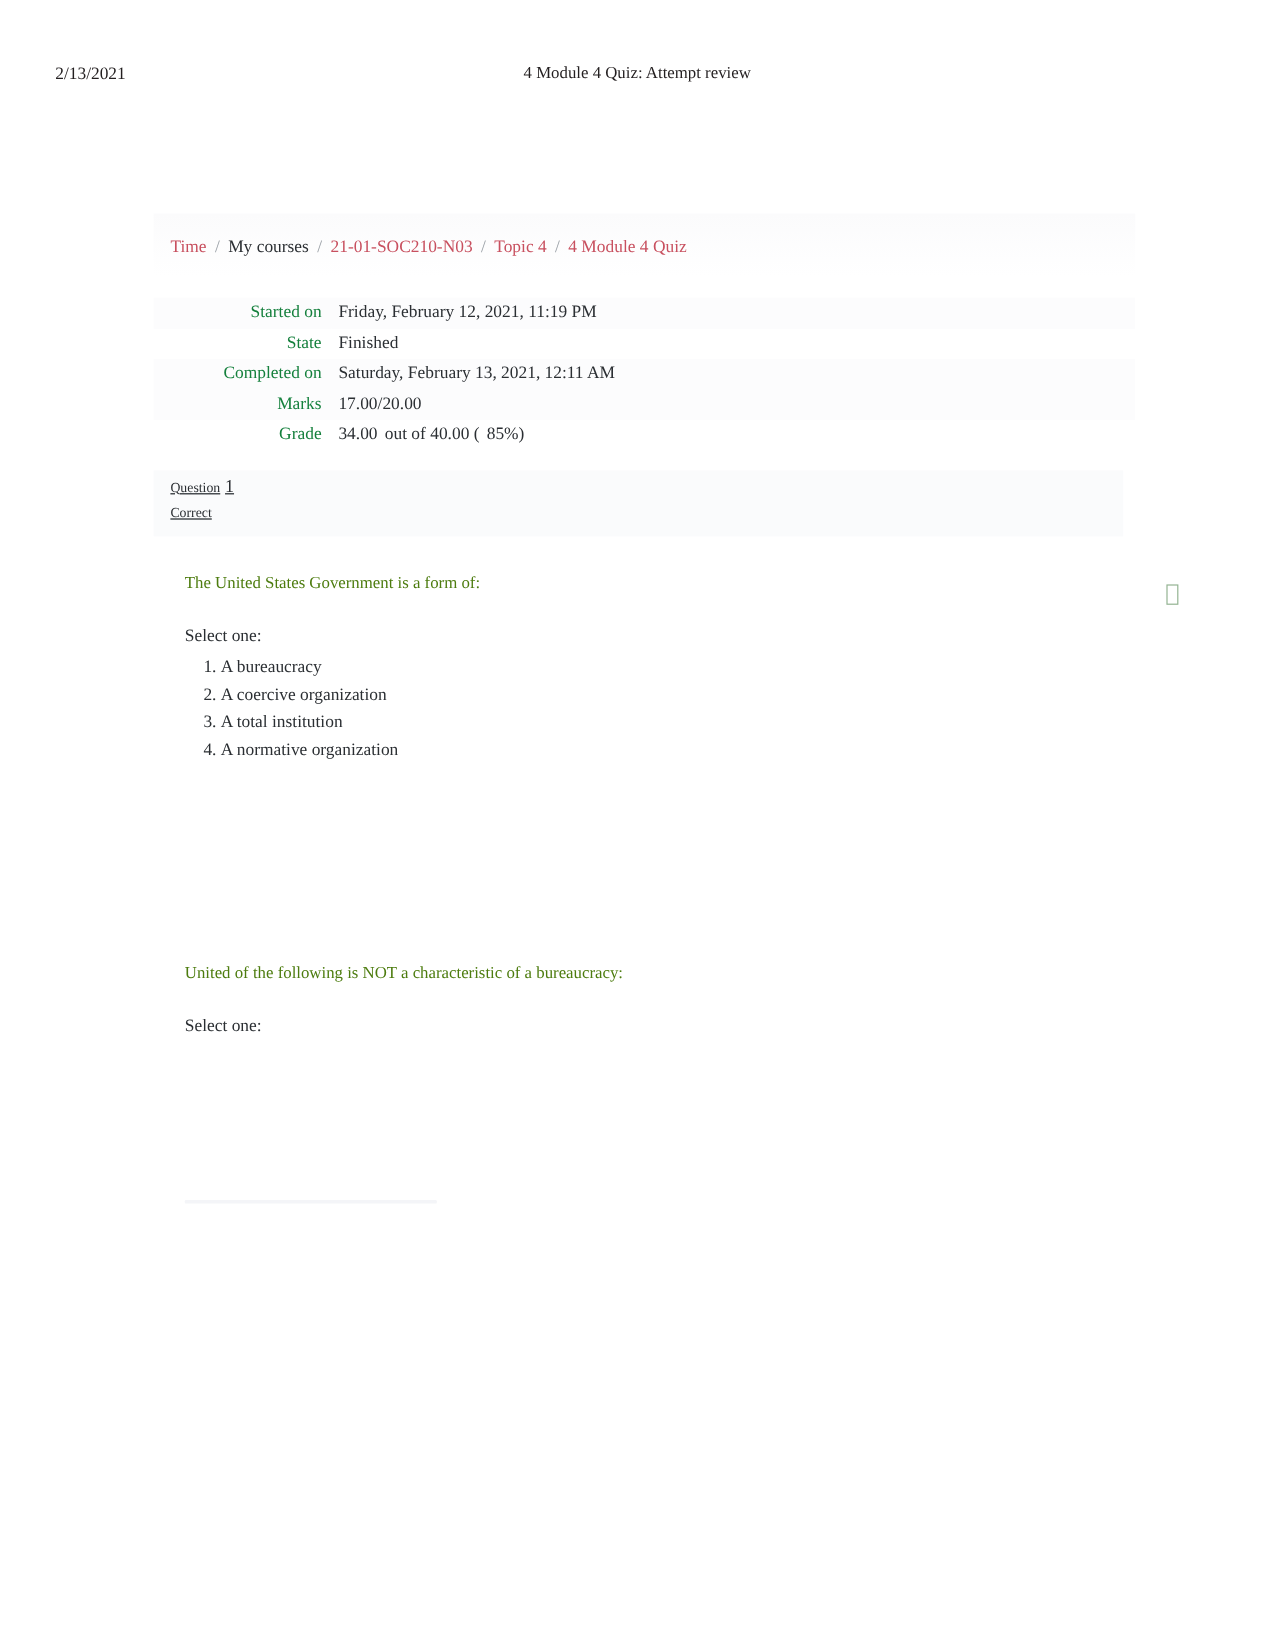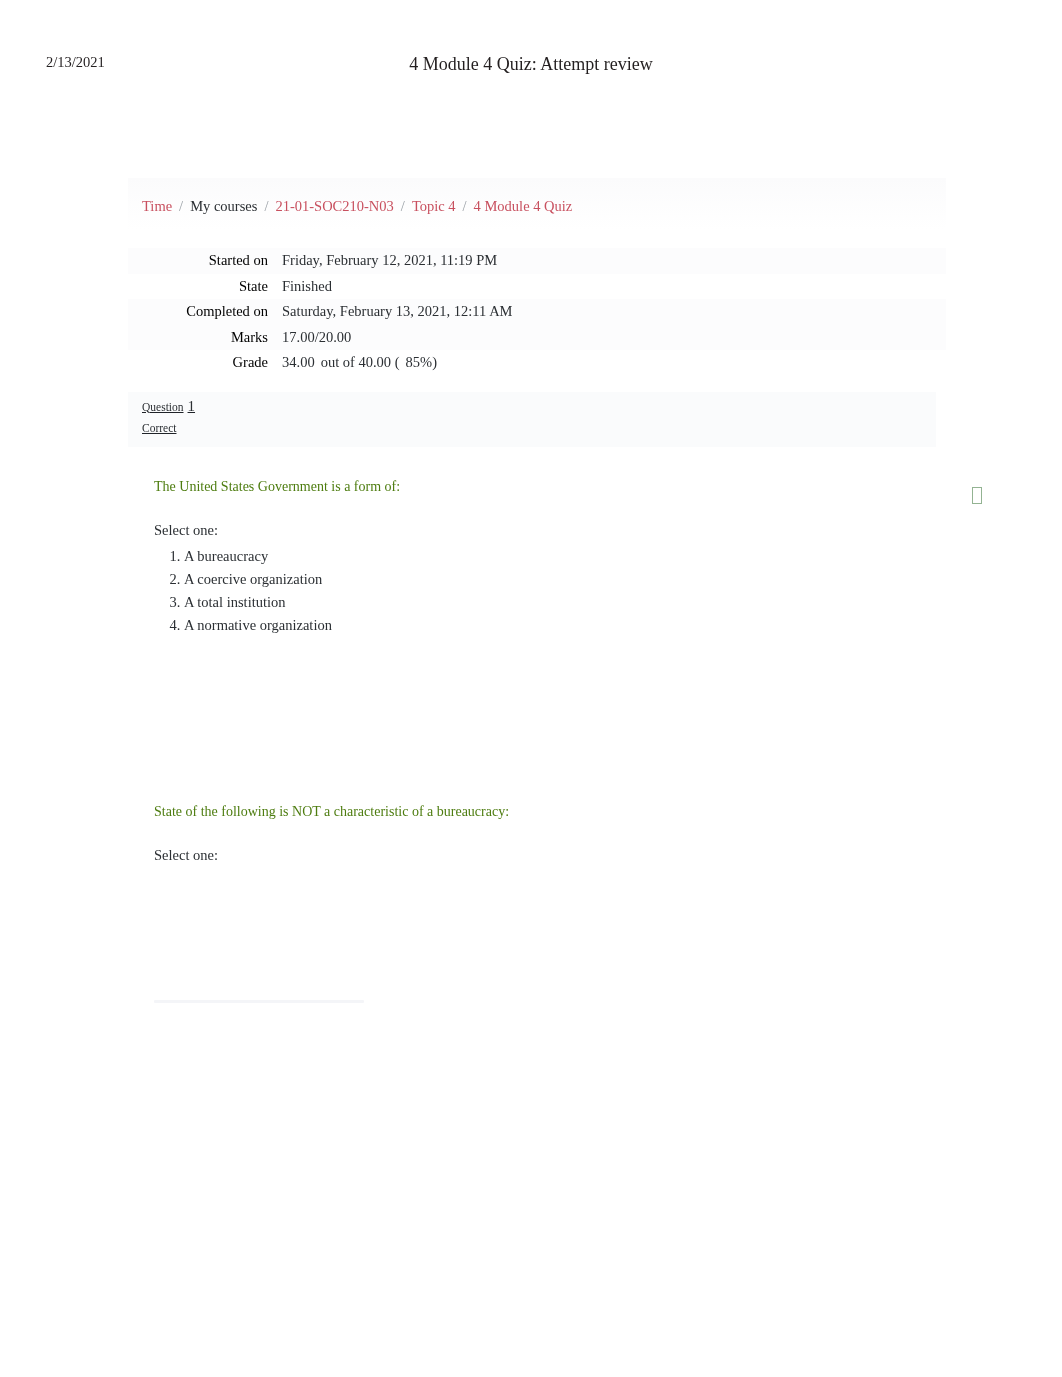--- a/index.html
+++ b/index.html
@@ -33,21 +33,21 @@
     font-size: 14.5px;
     color: #231f20;
     white-space: nowrap;
   }
   .print-header .ph-title {
     position: absolute;
     left: 0;
     top: 0;
     width: 1062px;
     text-align: center;
-    font-size: 18px;
+    font-size: 14px;
     color: #231f20;
     white-space: nowrap;
   }
 
   
   .page-container {
     position: absolute;
     left: 128px;
     top: 178px;
     width: 818px;
@@ -84,21 +84,21 @@
     width: 818px;
     font-size: 14.5px;
   }
   table.summary tr.odd  { background: #fcfcfd; }
   table.summary tr.even { background: #ffffff; }
   table.summary th {
     width: 140px;
     text-align: right;
     font-weight: normal;
     padding: 2px 8px 2px 0;
-    color: #000000;
+    color: #15803d;
     white-space: nowrap;
     vertical-align: top;
     line-height: 21.5px;
   }
   table.summary td {
     text-align: left;
     padding: 2px 0 2px 6px;
     color: #2b2f33;
     white-space: nowrap;
     vertical-align: top;
@@ -246,19 +246,19 @@
         <li>A normative organization</li>
       </ol>
       <div class="correct-marker"></div>
     </div>
   </div>
 
   <div class="q-spacer"></div>
 
   <div class="question-block">
     <div class="question-content">
-      <div class="q-text">State of the following is NOT a characteristic of a bureaucracy:</div>
+      <div class="q-text">United of the following is NOT a characteristic of a bureaucracy:</div>
       <div class="q-prompt">Select one:</div>
     </div>
     <div class="ghost-line"></div>
   </div>
 
 </div>
 
 </body></html>

